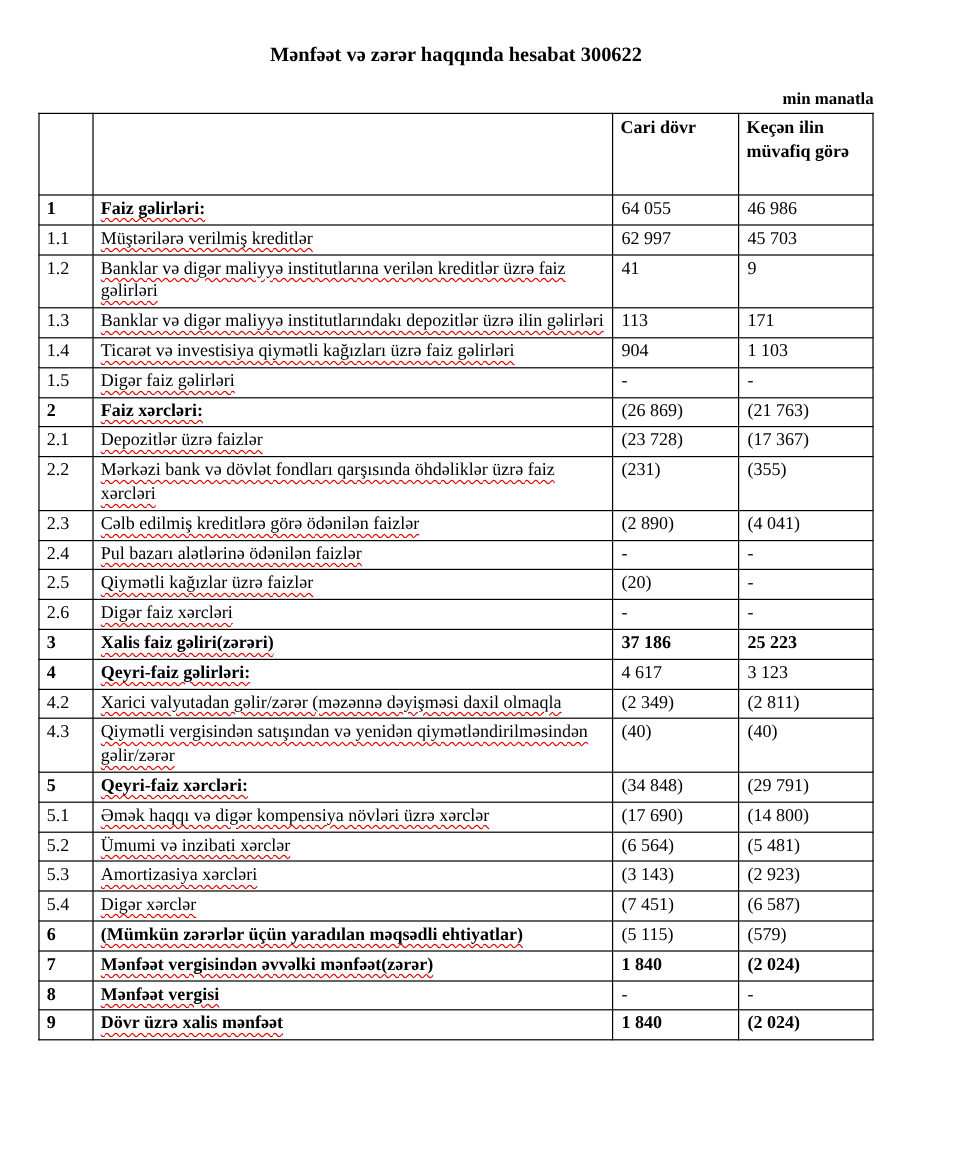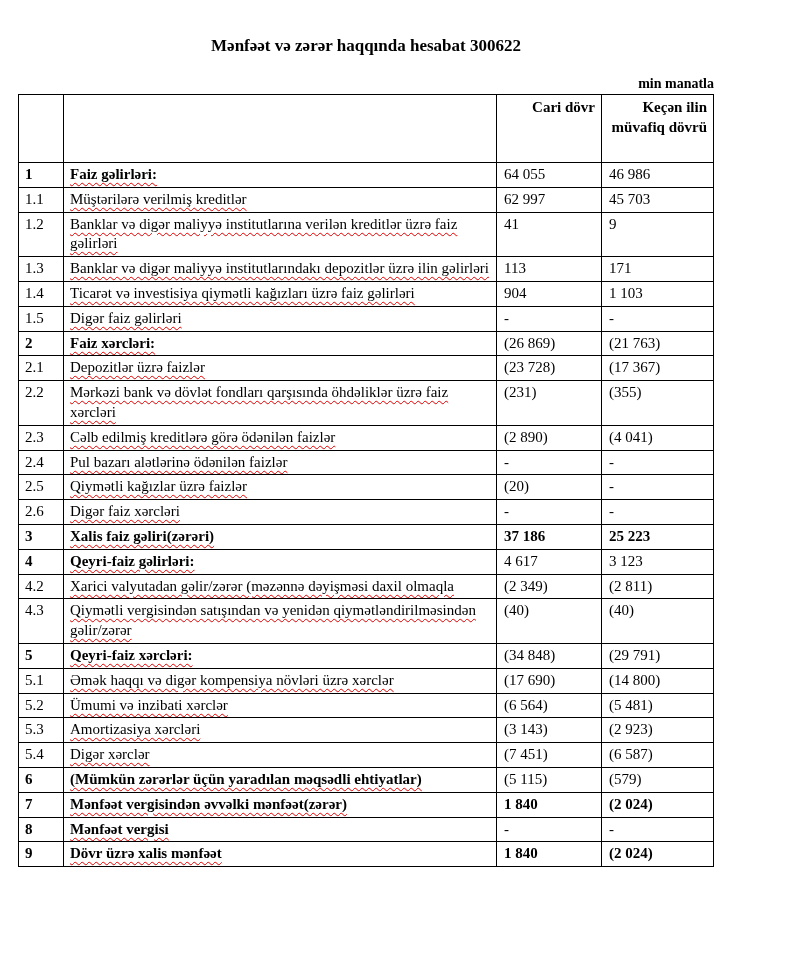--- a/index.html
+++ b/index.html
@@ -11,20 +11,21 @@
   }
   body {
     width: 800px;
     height: 972px;
     overflow: hidden;
   }
   .page {
     box-sizing: border-box;
     width: 732px;
     padding: 30px 18px 8px 18px;
+    margin-left: 14px;
   }
   .title {
     text-align: center;
     font-size: 17px;
     font-weight: bold;
     margin: 6px 0 20px 0;
   }
   .unit-note {
     text-align: right;
     font-size: 14px;
@@ -39,21 +40,21 @@
   .pl-table th, .pl-table td {
     border: 1px solid #000;
     vertical-align: top;
     font-size: 15px;
     line-height: 1.32;
     padding: 2px 6px;
     overflow: hidden;
   }
   .pl-table thead th {
     font-weight: bold;
-    text-align: right;
+    text-align: left;
     height: 62px;
     padding-top: 3px;
   }
   td.no { padding-left: 6px; }
   td.val { padding-left: 7px; }
   tr.bold-label td.no,
   tr.bold-label td.label { font-weight: bold; }
   tr.bold-values td.val { font-weight: bold; }
   .sq {
     text-decoration-line: underline;
@@ -77,21 +78,21 @@
       <col style="width:45px">
       <col>
       <col style="width:105px">
       <col style="width:112px">
     </colgroup>
     <thead>
       <tr>
         <th></th>
         <th></th>
         <th>Cari dövr</th>
-        <th>Keçən ilin müvafiq dövrü</th>
+        <th>Keçən ilin müvafiq görə</th>
       </tr>
     </thead>
     <tbody>
         <tr class="bold-label">
           <td class="no">1</td>
           <td class="label"><span class="sq">Faiz gəlirləri:</span></td>
           <td class="val">64 055</td>
           <td class="val">46 986</td>
         </tr>
         <tr>

